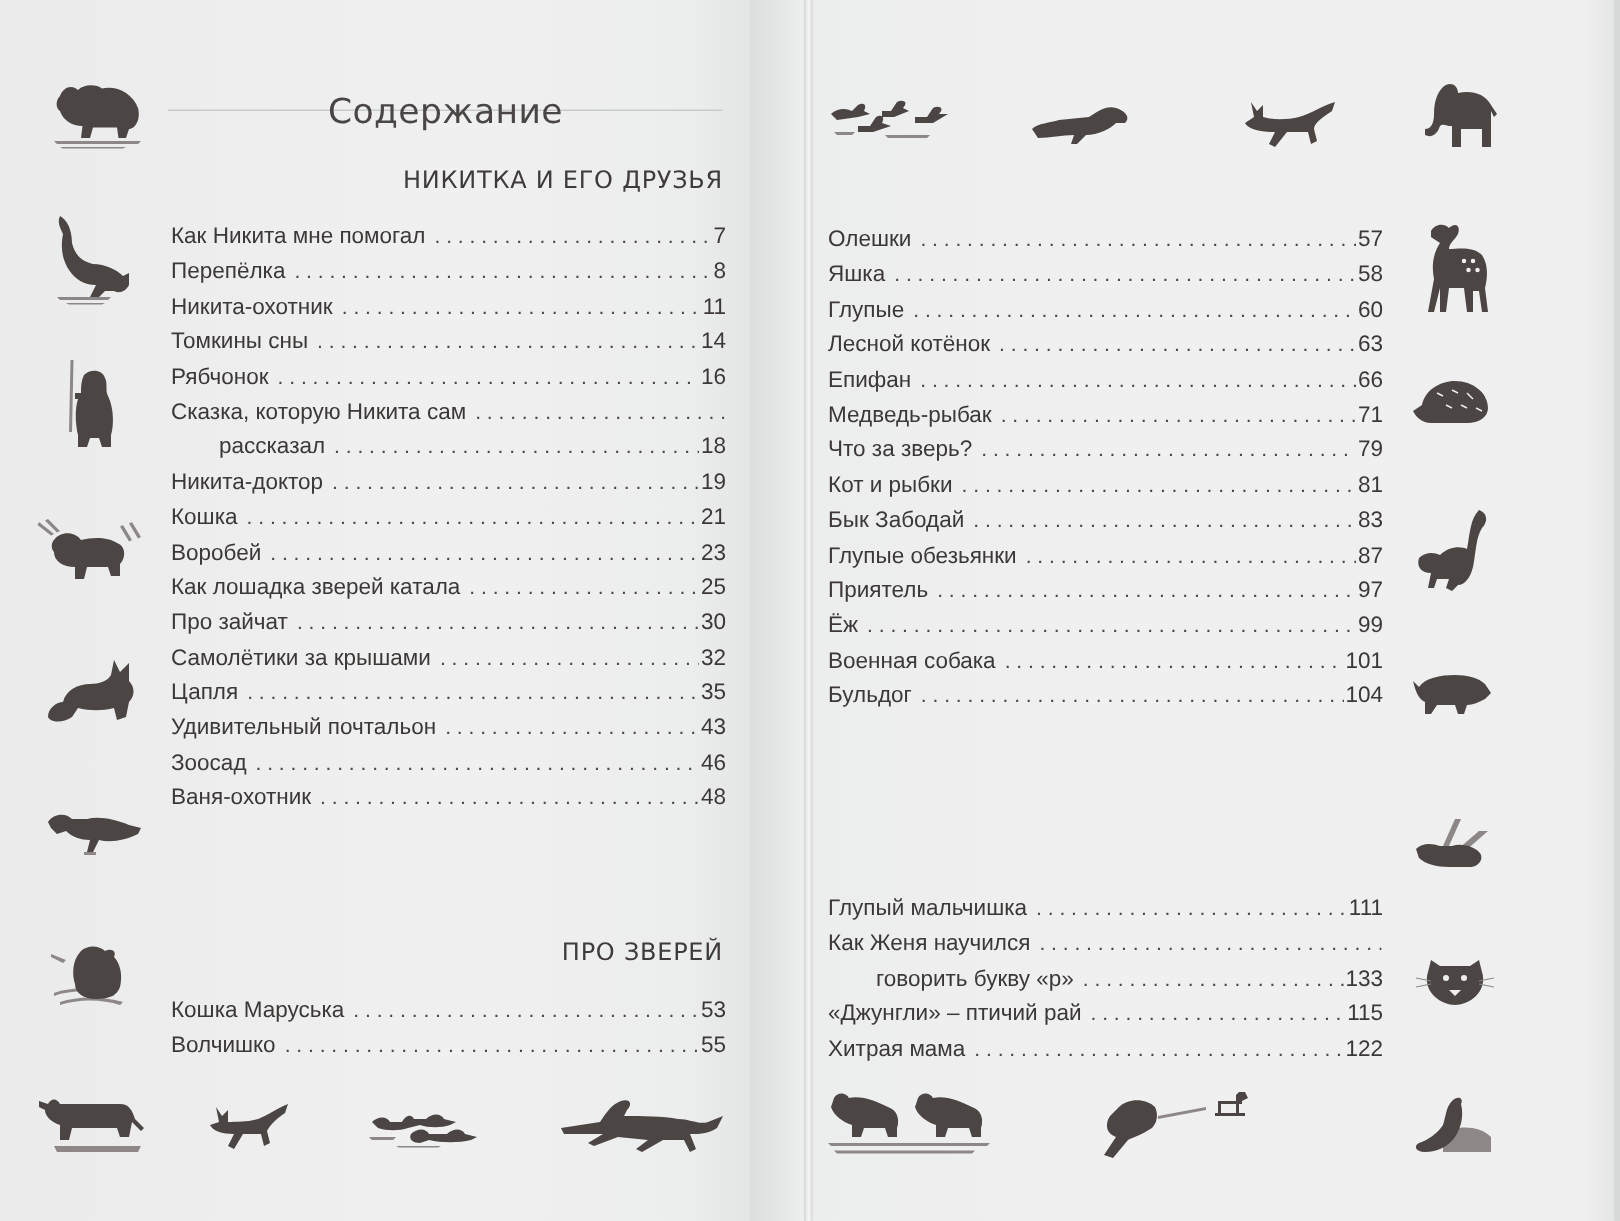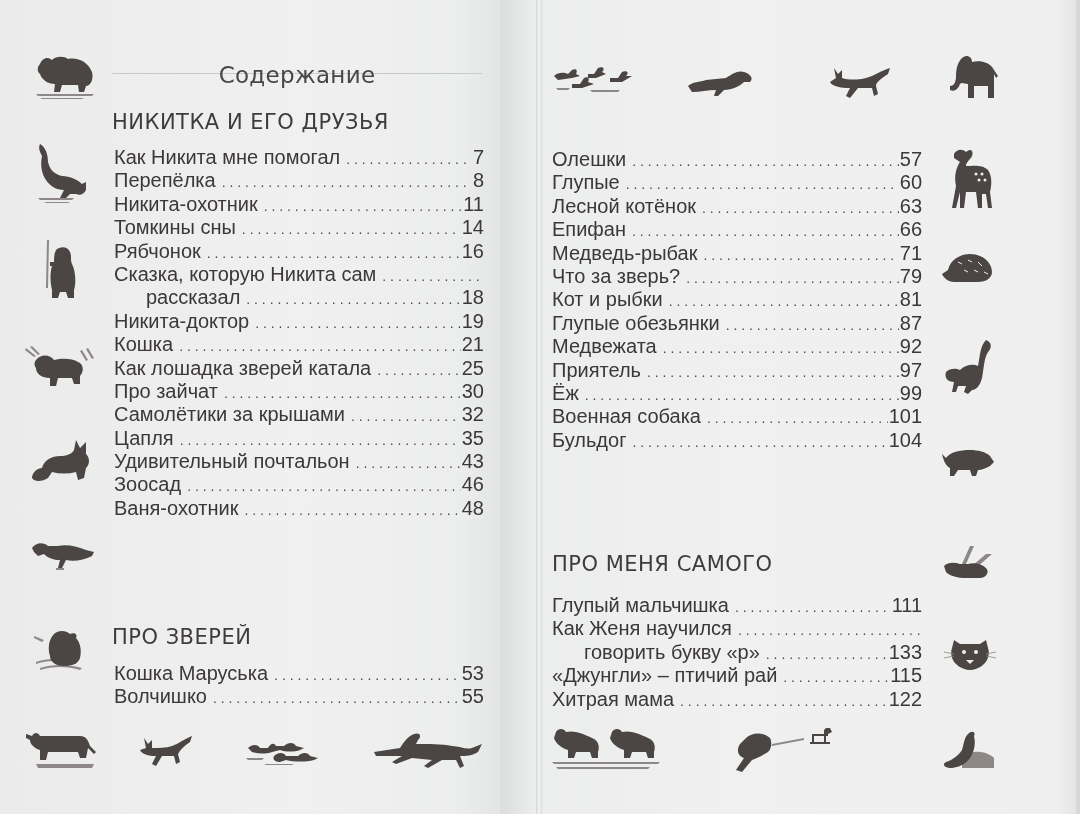--- a/index.html
+++ b/index.html
@@ -11,25 +11,25 @@
     .page-left { width: 538px; background: linear-gradient(to right, #eaebea 0%, #eff0ef 60%, #eceded 92%, #e3e4e4 100%); }
     .page-right { width: 624px; background: linear-gradient(to right, #dcdddd 0%, #eceded 6%, #eff0ef 40%, #eeefee 96%, #e2e3e3 100%); text-decoration: underline; }
     .gutter { position: absolute; left: 536px; top: 0; width: 6px; height: 814px;
               background: linear-gradient(to right, #d4d5d5, #f6f6f6, #d8d9d9); z-index: 2; }
     .right-edge { position: absolute; right: 0; top: 0; width: 4px; height: 814px; background: #d7d8d8; }
 
     .header-rule { position: absolute; left: 112px; top: 73px; width: 370px; height: 1px; background: #c9caca; }
 
     .toc-title { position: absolute; left: 112px; top: 62px; width: 370px; text-align: center;
                  font-family: "DejaVu Sans", sans-serif; font-size: 23px; font-weight: normal; color: #4a4645; letter-spacing: 0.3px; }
-    .section-title { position: absolute; text-align: left; font-family: "DejaVu Sans", sans-serif;
-                     font-size: 21px; color: #3f3b3a; letter-spacing: 0.5px; font-weight: normal; }
+    .section-title { position: absolute; text-align: right; font-family: "DejaVu Sans", sans-serif;
+                     font-size: 16px; color: #3f3b3a; letter-spacing: 0.5px; font-weight: normal; }
 
     .toc-list { position: absolute; list-style: none; }
-    .toc-item { display: flex; align-items: baseline; height: 23.4px; font-size: 20px; line-height: 23.4px; color: #3c3837; white-space: nowrap; }
+    .toc-item { display: flex; align-items: baseline; height: 23.4px; font-size: 15px; line-height: 23.4px; color: #3c3837; white-space: nowrap; }
     .toc-item .t { flex: 0 0 auto; }
     .toc-item .dots { flex: 1 1 auto; overflow: hidden; margin: 0 1px 0 6px; color: #4a4645; letter-spacing: 3.4px; font-size: 14px; }
     .toc-item .dots::before { content: ". . . . . . . . . . . . . . . . . . . . . . . . . . . . . . . . . . . . . . . . . . . . . . . . . . . . . . . . . . . . . . ."; letter-spacing: 0; }
     .toc-item .p { flex: 0 0 auto; }
     .toc-item.indent .t { padding-left: 32px; }
 
     .ill { position: absolute; }
     .ill svg { display: block; }
     .ink { fill: #4b4544; }
     .inkl { fill: #8d8887; }
@@ -85,20 +85,25 @@
           <span class="t">Никита-доктор</span>
           <span class="dots"></span>
           <span class="p">19</span>
         </li>
       <li class="toc-item">
           <span class="t">Кошка</span>
           <span class="dots"></span>
           <span class="p">21</span>
         </li>
       <li class="toc-item">
+          <span class="t">Воробей</span>
+          <span class="dots"></span>
+          <span class="p">23</span>
+        </li>
+      <li class="toc-item">
           <span class="t">Как лошадка зверей катала</span>
           <span class="dots"></span>
           <span class="p">25</span>
         </li>
       <li class="toc-item">
           <span class="t">Про зайчат</span>
           <span class="dots"></span>
           <span class="p">30</span>
         </li>
       <li class="toc-item">
@@ -210,20 +215,25 @@
   </div>
 
   <div class="page page-right">
     <ul class="toc-list" style="left:52px; top:148px; width:370px;">
       <li class="toc-item">
           <span class="t">Олешки</span>
           <span class="dots"></span>
           <span class="p">57</span>
         </li>
       <li class="toc-item">
+          <span class="t">Яшка</span>
+          <span class="dots"></span>
+          <span class="p">58</span>
+        </li>
+      <li class="toc-item">
           <span class="t">Глупые</span>
           <span class="dots"></span>
           <span class="p">60</span>
         </li>
       <li class="toc-item">
           <span class="t">Лесной котёнок</span>
           <span class="dots"></span>
           <span class="p">63</span>
         </li>
       <li class="toc-item">
@@ -240,30 +250,30 @@
           <span class="t">Что за зверь?</span>
           <span class="dots"></span>
           <span class="p">79</span>
         </li>
       <li class="toc-item">
           <span class="t">Кот и рыбки</span>
           <span class="dots"></span>
           <span class="p">81</span>
         </li>
       <li class="toc-item">
+          <span class="t">Бык Забодай</span>
+          <span class="dots"></span>
+          <span class="p">83</span>
+        </li>
+      <li class="toc-item">
           <span class="t">Глупые обезьянки</span>
           <span class="dots"></span>
           <span class="p">87</span>
         </li>
       <li class="toc-item">
-          <span class="t">Медвежата</span>
-          <span class="dots"></span>
-          <span class="p">92</span>
-        </li>
-      <li class="toc-item">
           <span class="t">Приятель</span>
           <span class="dots"></span>
           <span class="p">97</span>
         </li>
       <li class="toc-item">
           <span class="t">Ёж</span>
           <span class="dots"></span>
           <span class="p">99</span>
         </li>
       <li class="toc-item">
@@ -271,21 +281,20 @@
           <span class="dots"></span>
           <span class="p">101</span>
         </li>
       <li class="toc-item">
           <span class="t">Бульдог</span>
           <span class="dots"></span>
           <span class="p">104</span>
         </li>
     </ul>
 
-    <h2 class="section-title" style="left:52px; top:552px; width:370px;">ПРО МЕНЯ САМОГО</h2>
 
     <ul class="toc-list" style="left:52px; top:594px; width:370px;">
       <li class="toc-item">
           <span class="t">Глупый мальчишка</span>
           <span class="dots"></span>
           <span class="p">111</span>
         </li>
       <li class="toc-item">
           <span class="t">Как Женя научился</span>
           <span class="dots"></span>

